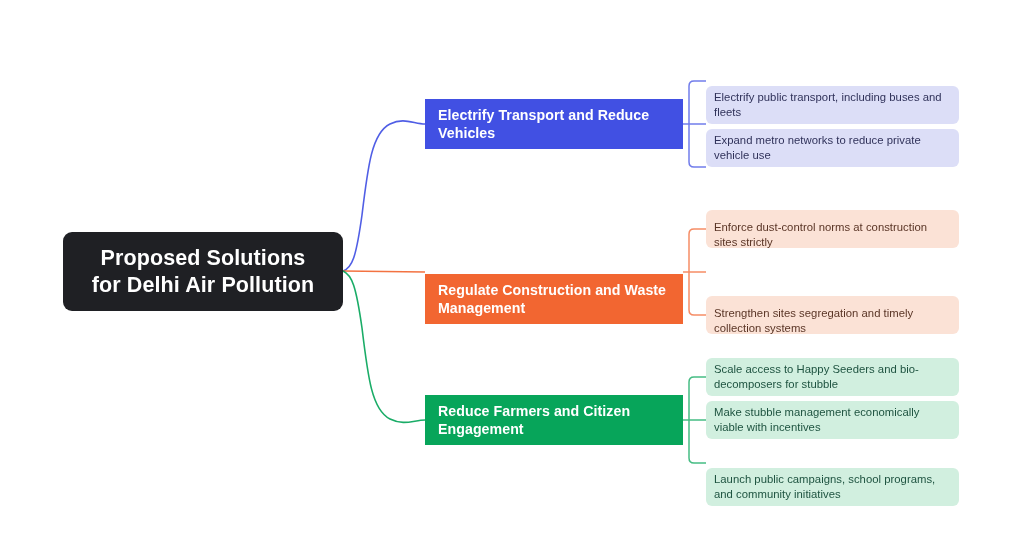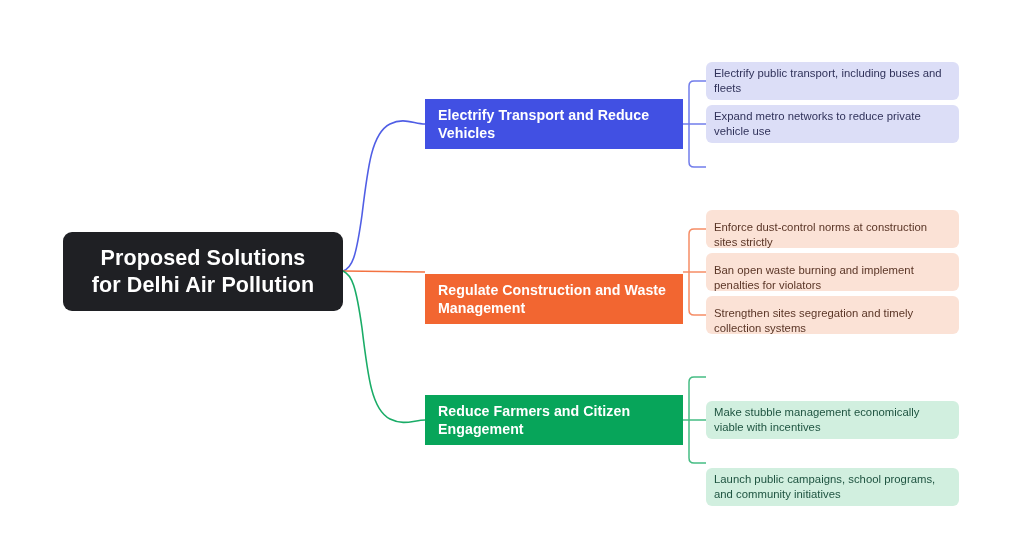--- a/index.html
+++ b/index.html
@@ -86,21 +86,21 @@
     box-sizing: border-box;
     padding: 0 8px;
     z-index: 3;
   }
   .leaf-label {
     font-size: 11.3px;
     font-weight: normal;
     line-height: 1.32;
     letter-spacing: 0.02px;
   }
-  .leaf-blue   { background: #dcdef7; }
+  .leaf-blue   { background: #dcdef7; margin-top: 24px; }
   .leaf-blue .leaf-label   { color: #30325a; }
   .leaf-orange { background: #fbe2d6; }
   .leaf-orange .leaf-label { color: #5a3526; margin-top: 12px; }
   .leaf-green  { background: #d1efdf; }
   .leaf-green .leaf-label  { color: #1e5340; }
 </style>
 </head>
 <body>
 
 <div id="canvas">
@@ -134,29 +134,29 @@
   <div class="leaf-node leaf-blue" style="top:105px">
     <div class="leaf-label">Expand metro networks to reduce private vehicle use</div>
   </div>
 
   <div class="branch-node branch-1">
     <div class="branch-label">Regulate Construction and Waste Management</div>
   </div>
   <div class="leaf-node leaf-orange" style="top:210px">
     <div class="leaf-label">Enforce dust-control norms at construction sites strictly</div>
   </div>
-  <div class="leaf-node leaf-orange" style="top:253px">
-    <div class="leaf-label">Ban open waste burning and implement penalties for violators</div>
-  </div>
   <div class="leaf-node leaf-orange" style="top:296px">
     <div class="leaf-label">Strengthen sites segregation and timely collection systems</div>
   </div>
 
   <div class="branch-node branch-2">
     <div class="branch-label">Reduce Farmers and Citizen Engagement</div>
+  </div>
+  <div class="leaf-node leaf-green" style="top:358px">
+    <div class="leaf-label">Scale access to Happy Seeders and bio-decomposers for stubble</div>
   </div>
   <div class="leaf-node leaf-green" style="top:401px">
     <div class="leaf-label">Make stubble management economically viable with incentives</div>
   </div>
   <div class="leaf-node leaf-green" style="top:468px">
     <div class="leaf-label">Launch public campaigns, school programs, and community initiatives</div>
   </div>
 
 </div>
 

